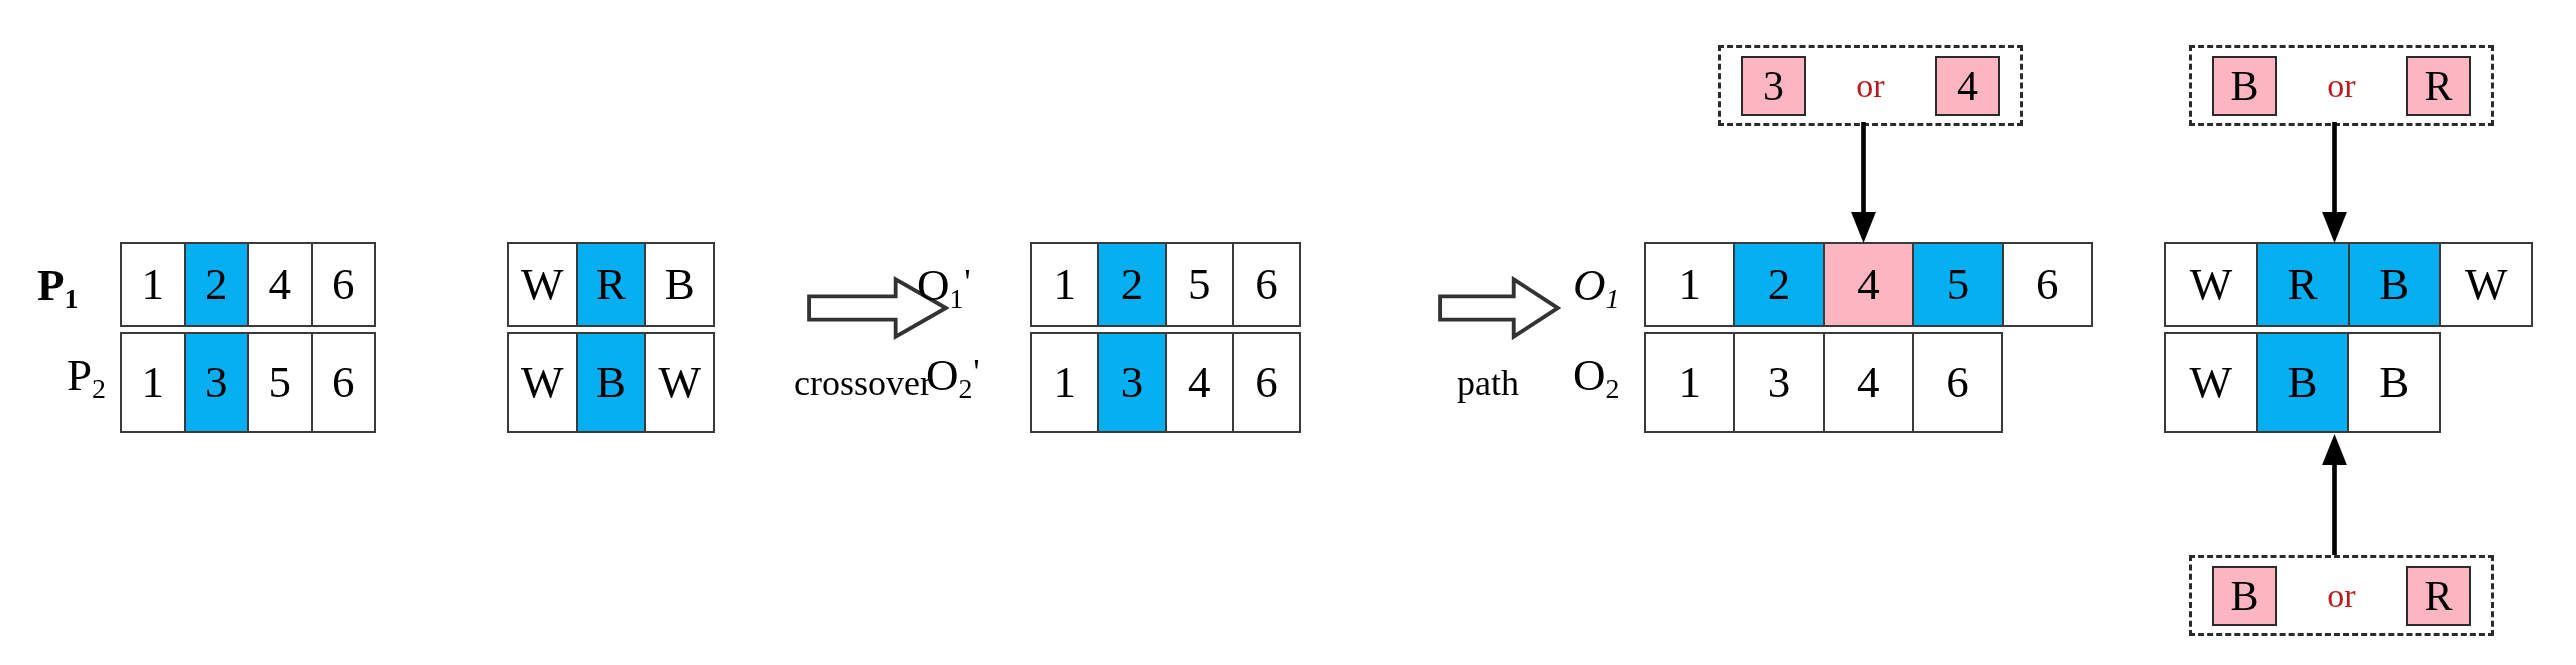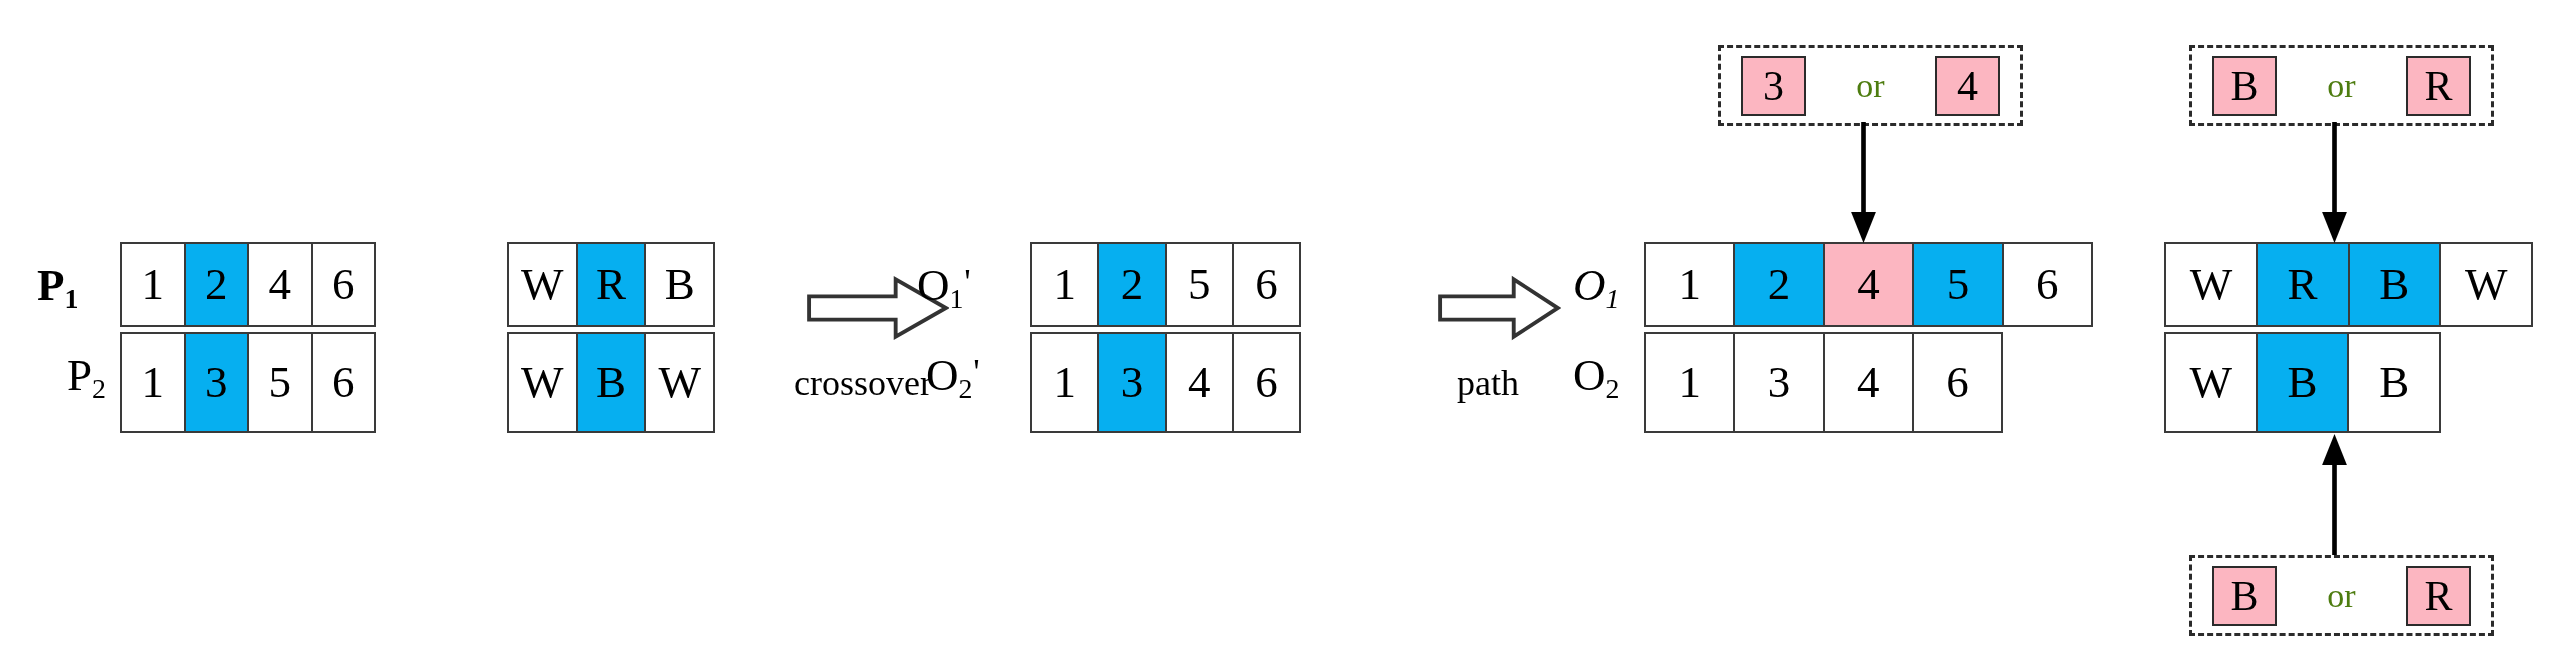--- a/index.html
+++ b/index.html
@@ -97,21 +97,21 @@
     align-items: center;
     justify-content: center;
     font-size: 42px;
     line-height: 1;
     color: #000000;
     font-family: "Liberation Serif", "DejaVu Serif", serif;
   }
   .optword {
     font-size: 34px;
     line-height: 1;
-    color: #4d7c0f;
+    color: #b91c1c;
     font-family: "Liberation Serif", "DejaVu Serif", serif;
   }
 
   
   .thinarrow { position: absolute; }
 </style>
 </head>
 <body>
 
 <div id="canvas">

